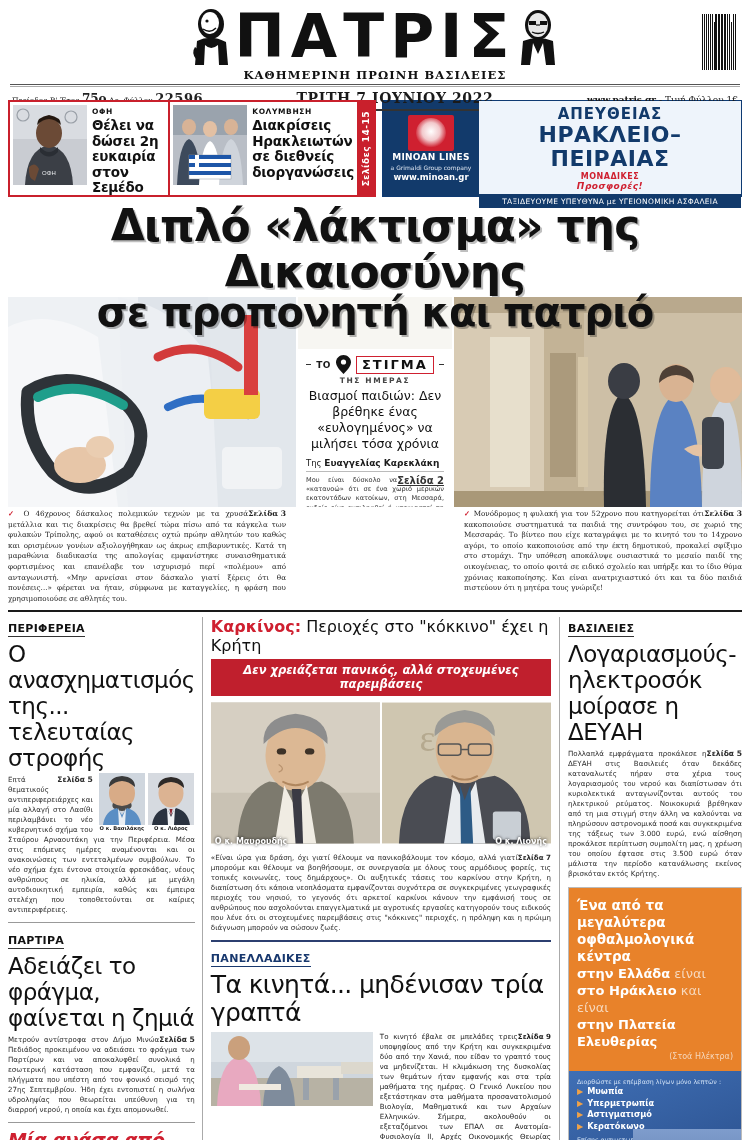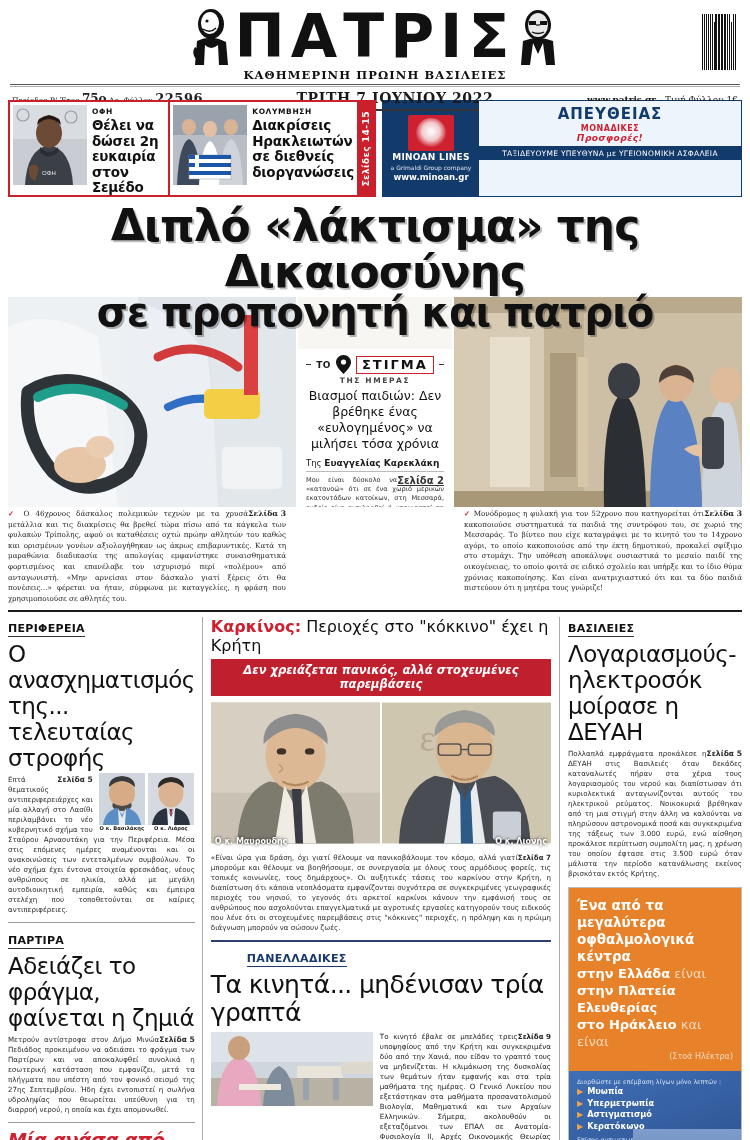--- a/index.html
+++ b/index.html
@@ -157,21 +157,21 @@
   .cancer-head b { color:#cf2030; }
   .cancer-band { background:#c01f2d; color:#fff; font-style:italic; font-weight:bold;
     font-size:11.5px; text-align:center; padding:4px 0 5px; margin-top:4px; }
   .twophoto { display:flex; gap:2px; height:150px; margin-top:2px; position:relative; }
   .tp { flex:1; position:relative; overflow:hidden; }
   .tp-cap { position:absolute; bottom:2px; color:#fff; font-size:8px; font-weight:bold;
     text-shadow:0 0 3px rgba(0,0,0,.9); }
   .quote { font-size:7.1px; line-height:10px; text-align:justify; margin-top:5px; color:#2a2a2a; }
 
   .rule-blue { border-top:2px solid #2c3f70; margin:7px 0 5px; }
-  .kicker-blue { color:#18386e; border-bottom-color:#18386e;margin-left:36px; }
+  .kicker-blue { color:#18386e; border-bottom-color:#18386e; }
   .arthead-c { font-size:25px; line-height:28px; letter-spacing:-.6px; }
   .sub-italic { font-style:italic; font-size:11.5px; line-height:15px; margin-top:3px;
     border-top:1px solid #bbb; padding-top:4px; }
   .media-row { display:flex; gap:7px; margin-top:5px; }
   .media-img { flex:0 0 162px; height:74px; overflow:hidden; position:relative; }
   .media-txt { flex:1; font-size:7.1px; line-height:10px; text-align:justify; }
 
   
   .ad { margin-top:8px; border:1px solid #bbb; }
   .ad-top { background:#e8822a; color:#fff; padding:9px 8px 10px; }
@@ -317,20 +317,21 @@
       <div class="mn-left">
         <div class="mn-logo">
             <div class="circ"></div>
           </div>
         <div class="mn-name">MINOAN LINES</div>
         <div class="mn-grim">a Grimaldi Group company</div>
         <div class="mn-url">www.minoan.gr</div>
       </div>
       <div class="mn-right">
         <div class="mn-h1">ΑΠΕΥΘΕΙΑΣ</div>
+        <div class="mn-h2">ΗΡΑΚΛΕΙΟ–ΠΕΙΡΑΙΑΣ</div>
         <div class="mn-red">
           <span>ΜΟΝΑΔΙΚΕΣ</span>
           <i>Προσφορές!</i>
         </div>
         <div class="mn-foot">ΤΑΞΙΔΕΥΟΥΜΕ ΥΠΕΥΘΥΝΑ με ΥΓΕΙΟΝΟΜΙΚΗ ΑΣΦΑΛΕΙΑ</div>
       </div>
     </div>
   </div>
 
   <div class="lead">
@@ -578,24 +579,24 @@
         </div>
       </div>
 
       <div class="ad">
         <div class="ad-top">
           <div class="l1">Ένα από τα μεγαλύτερα</div>
           <div class="l1">οφθαλμολογικά κέντρα</div>
           <div class="l2">
             <b>στην Ελλάδα</b><span> είναι</span>
           </div>
-          <div class="l2"><b>στην Πλατεία Ελευθερίας</b></div>
           <div class="l2">
             <b>στο Ηράκλειο</b><span> και είναι</span>
           </div>
+          <div class="l2"><b>στην Πλατεία Ελευθερίας</b></div>
           <div class="l3">(Στοά Ηλέκτρα)</div>
         </div>
 
         <div class="ad-mid">
           <div class="ad-bldg">
 
             <div class="win" style="left:30px;top:18px;width:14px;height:12px"></div>
 
           </div>
           <div class="hint">Διορθώστε με επέμβαση λίγων μόνο λεπτών :</div>

